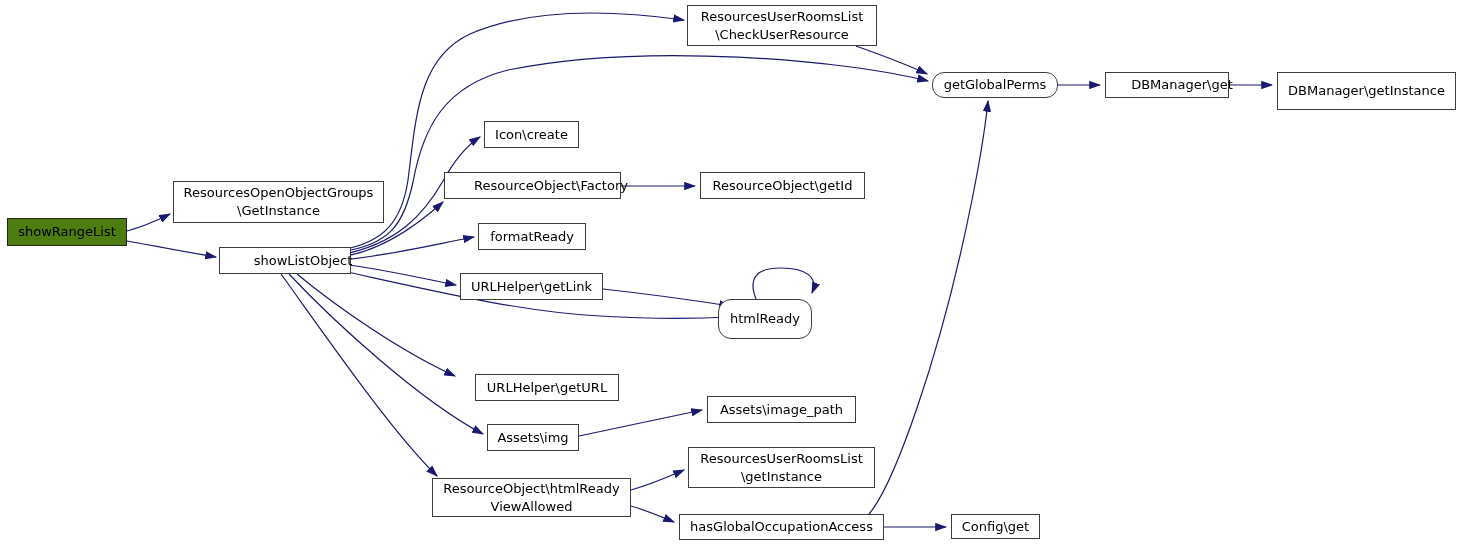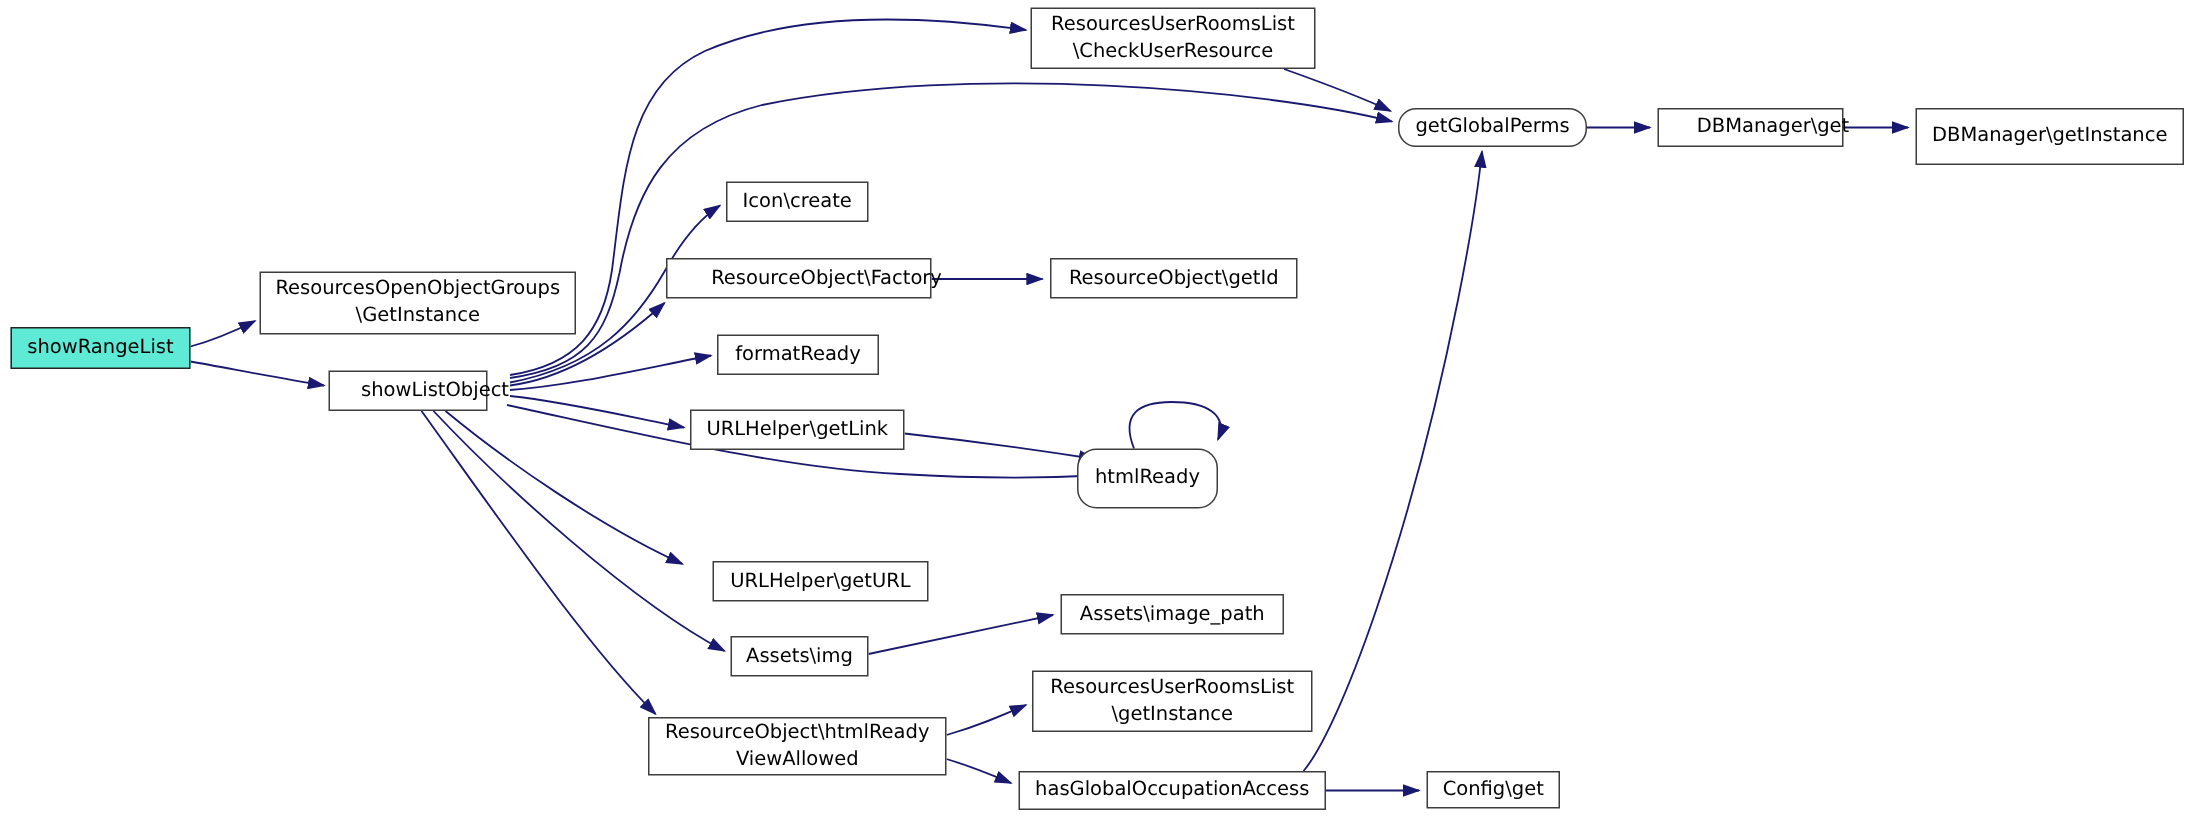--- a/index.html
+++ b/index.html
@@ -30,21 +30,21 @@
     font-size: 13px;
     line-height: 18px;
     display: flex;
     align-items: center;
     justify-content: center;
     text-align: center;
     white-space: pre-line;
     cursor: pointer;
   }
   .node.highlight {
-    background: #5eead4;
+    background: #4d7c0f;
     border-color: #242424;
   }
 </style>
 </head>
 <body>
 
 <div class="canvas" id="canvas" style="width: 1461px; height: 546px; background: rgb(255, 255, 255);">
     <svg class="edges" width="1461" height="546">
       <defs>
         <marker id="arrowhead" viewBox="0 0 10 7" markerWidth="10" markerHeight="7" refX="9" refY="3.5" orient="auto">
@@ -71,21 +71,21 @@
       <path d="M756,299 C747,276 759,268 781,268 C804,268 819,276 812,293" fill="none" stroke="#191970" stroke-width="1.2" marker-end="url(#arrowhead)"></path>
       <path d="M579,436 C618,428 660,419 702,410" fill="none" stroke="#191970" stroke-width="1.2" marker-end="url(#arrowhead)"></path>
       <path d="M631,490 C652,484 668,477 684,470" fill="none" stroke="#191970" stroke-width="1.2" marker-end="url(#arrowhead)"></path>
       <path d="M631,506 C648,511 662,517 674,522" fill="none" stroke="#191970" stroke-width="1.2" marker-end="url(#arrowhead)"></path>
       <path d="M884,527 C903,527 922,527 946,527" fill="none" stroke="#191970" stroke-width="1.2" marker-end="url(#arrowhead)"></path>
       <path d="M869,514 C893,486 940,360 972,200 C979,165 985,130 988,101" fill="none" stroke="#191970" stroke-width="1.2" marker-end="url(#arrowhead)"></path>
     </svg>
     <div class="node highlight" style="left: 7px; top: 218px; width: 120px; height: 28px;">showRangeList</div>
     <div class="node" style="left: 173px; top: 181px; width: 211px; height: 42px;">ResourcesOpenObjectGroups
 \GetInstance</div>
-    <div class="node" style="left: 219px; top: 247px; width: 106px; height: 27px; padding-left: 36px;">showListObject</div>
+    <div class="node" style="left: 219px; top: 247px; width: 132px; height: 27px; padding-left: 36px;">showListObject</div>
     <div class="node" style="left: 687px; top: 5px; width: 190px; height: 41px;">ResourcesUserRoomsList
 \CheckUserResource</div>
     <div class="node" style="left: 932px; top: 72px; width: 126px; height: 26px; border-radius: 12px;">getGlobalPerms</div>
     <div class="node" style="left: 1105px; top: 72px; width: 124px; height: 26px; padding-left: 30px;">DBManager\get</div>
     <div class="node" style="left: 1277px; top: 72px; width: 179px; height: 38px;">DBManager\getInstance</div>
     <div class="node" style="left: 484px; top: 121px; width: 95px; height: 27px;">Icon\create</div>
     <div class="node" style="left: 444px; top: 172px; width: 177px; height: 27px; padding-left: 37px;">ResourceObject\Factory</div>
     <div class="node" style="left: 700px; top: 172px; width: 165px; height: 27px;">ResourceObject\getId</div>
     <div class="node" style="left: 478px; top: 223px; width: 108px; height: 27px;">formatReady</div>
     <div class="node" style="left: 460px; top: 273px; width: 143px; height: 27px;">URLHelper\getLink</div>

